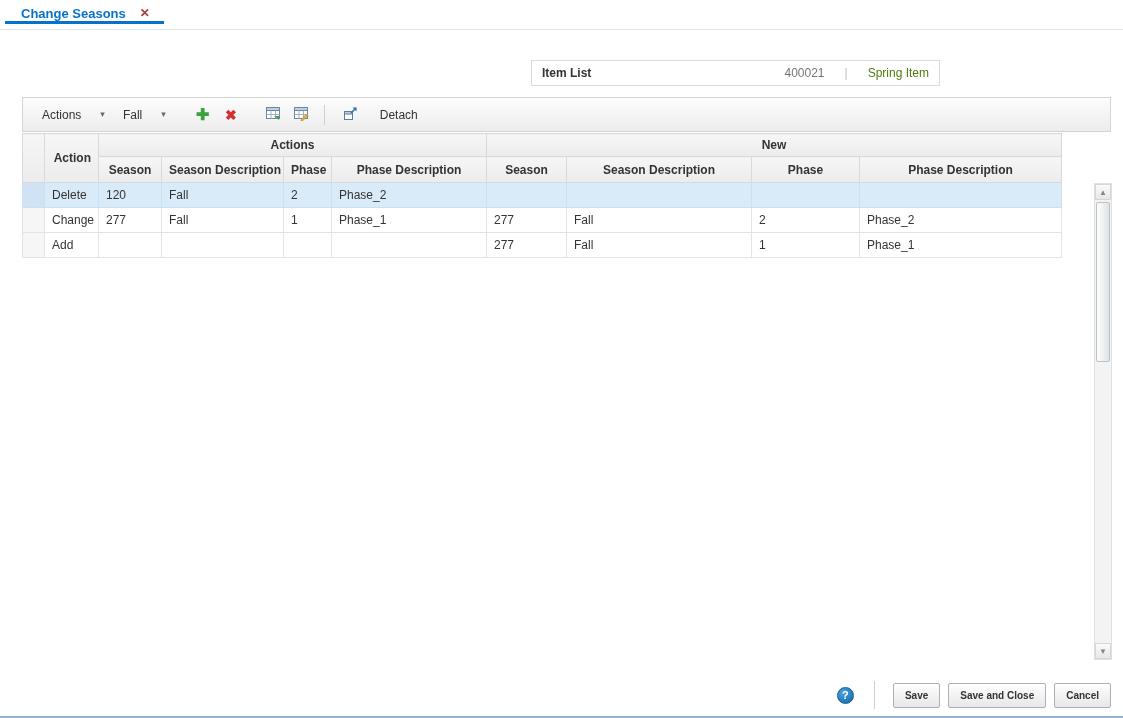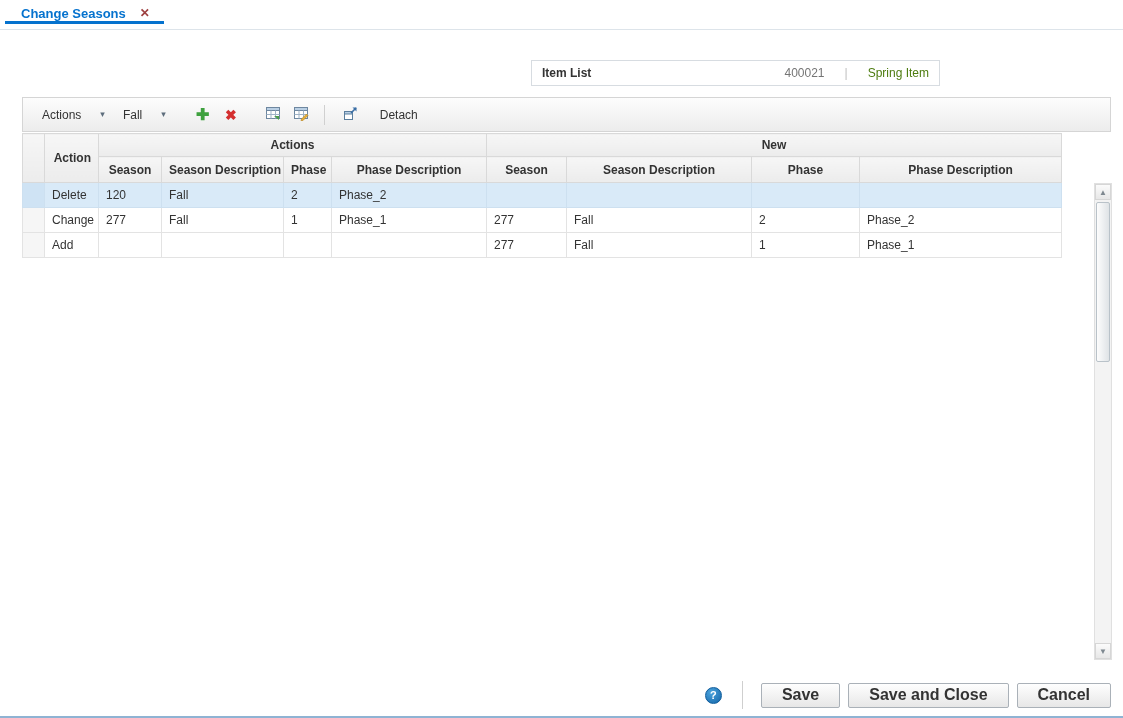--- a/index.html
+++ b/index.html
@@ -150,28 +150,28 @@
     background: radial-gradient(circle at 35% 30%, #4aa3dd, #1465a8);
     color: #fff; font-weight: bold; font-size: 11px;
     display: flex; align-items: center; justify-content: center;
     cursor: pointer;
     border: 1px solid #0f5democ;
     border: 1px solid #0f5d9c;
   }
   .footer-divider { width: 1px; height: 28px; background: #cfcfcf; margin: 0 10px 0 20px; }
   .btn {
     height: 25px;
-    padding: 0 20px;
+    padding: 0 11px;
     margin-left: 8px;
     border: 1px solid #aab1b8;
     border-radius: 2px;
     background: linear-gradient(#fefefe, #e7e7e7);
     color: #333;
     font-family: "Liberation Sans", sans-serif;
-    font-size: 16px;
+    font-size: 10px;
     font-weight: bold;
     cursor: pointer;
   }
   .bottom-line {
     position: absolute; left: 0; right: 0; bottom: 0;
     height: 2px; background: #8fb3d3;
   }
 </style>
 </head>
 <body>

